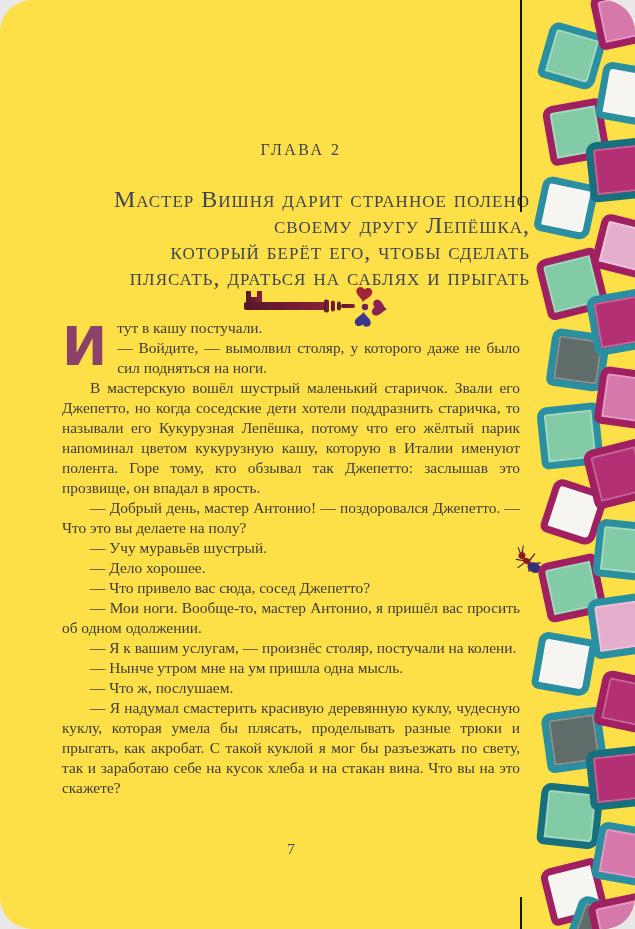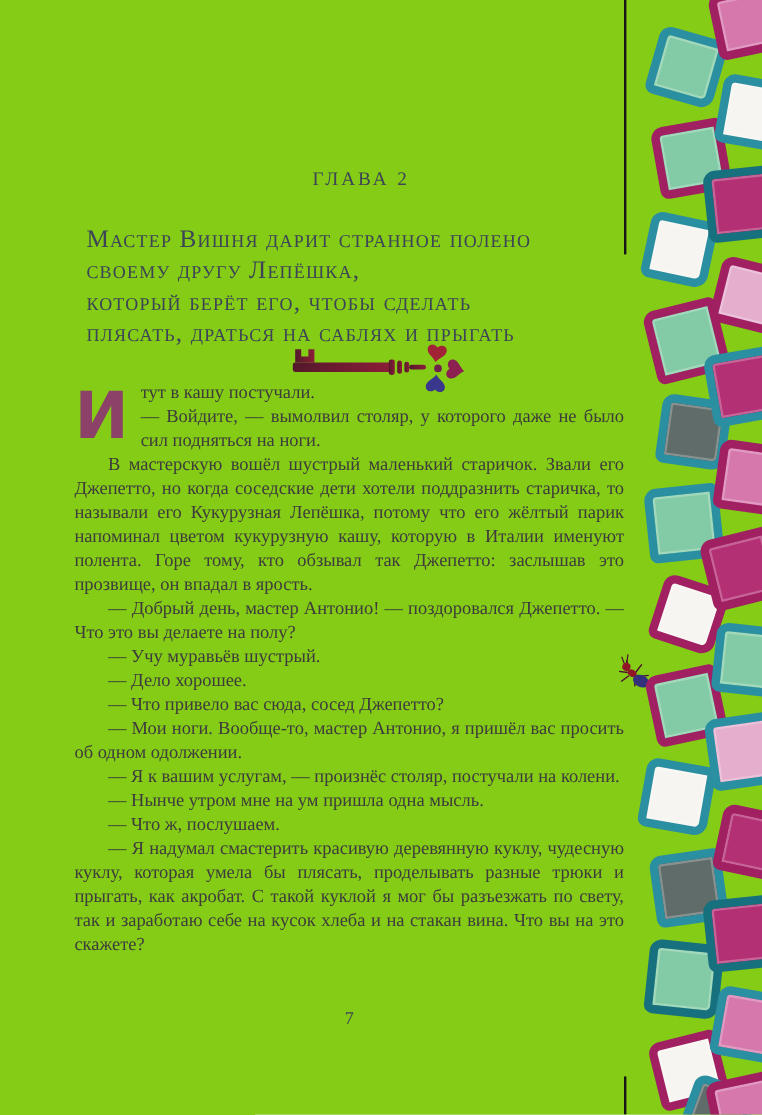--- a/index.html
+++ b/index.html
@@ -1,42 +1,42 @@
 <!DOCTYPE html>
 <html><head>
 <meta charset="utf-8">
 <style>
   html,body{margin:0;padding:0;background:#e8e8e8;}
   .page{position:relative;width:635px;height:929px;background:#fdfdfb;overflow:hidden;
         font-family:"Liberation Serif","DejaVu Serif",serif;margin:0 auto;}
   .text-col{position:absolute;left:62px;top:0;width:458px;}
   .chapter-label{margin-top:141px;text-align:center;font-size:16px;letter-spacing:2.5px;
         color:#3d4456;transform:translateX(10px);}
-  .chapter-title{margin-top:27px;text-align:left;font-variant:small-caps;font-size:21px;
+  .chapter-title{margin-top:27px;text-align:right;font-variant:small-caps;font-size:24px;
         line-height:26px;letter-spacing:1px;color:#3d4456;transform:translateX(10px);}
   .ornament{margin-top:-6px;height:44px;text-align:center;transform:translateX(22px);}
   .body-text{margin-top:-10px;font-size:15.4px;line-height:20px;color:#3e3b3c;text-align:justify;}
   .body-text p{margin:0;text-indent:0;}
   .body-text p.indent{text-indent:28px;}
   .dropcap{float:left;font-family:"DejaVu Sans","Liberation Sans",sans-serif;font-weight:bold;
         font-size:54px;line-height:54px;height:56px;margin:2px 10px 2px 0;color:#8c4169;}
   .page-number{position:absolute;left:62px;top:841px;width:458px;text-align:center;
         font-size:15px;color:#3c4254;}
   .border-art{position:absolute;inset:0;overflow:hidden;pointer-events:none;}
   .tile{position:absolute;box-sizing:border-box;border:7px solid;border-radius:10px 6px 11px 7px;
         box-shadow:inset 0 0 0 2px rgba(255,255,255,.25);}
   .edge-line{position:absolute;left:520px;width:2px;background:#161616;}
   .edge-line.top{top:0;height:212px;}
   .edge-line.bottom{top:897px;height:32px;}
   .ant{position:absolute;left:509px;top:542px;}
 </style>
 </head>
 <body>
 
-<div class="page" style="background: #84cc16;">
+<div class="page" style="background: #fde047; border-radius: 32px;">
 
   <div class="text-col">
     <div class="chapter-label" style="color: rgb(61, 68, 86);">ГЛАВА 2</div>
 
     <div class="chapter-title" style="color: rgb(61, 68, 86);">
       <div>Мастер Вишня дарит странное полено</div>
       <div>своему другу Лепёшка,</div>
       <div>который берёт его, чтобы сделать</div>
       <div>плясать, драться на саблях и прыгать</div>
     </div>

